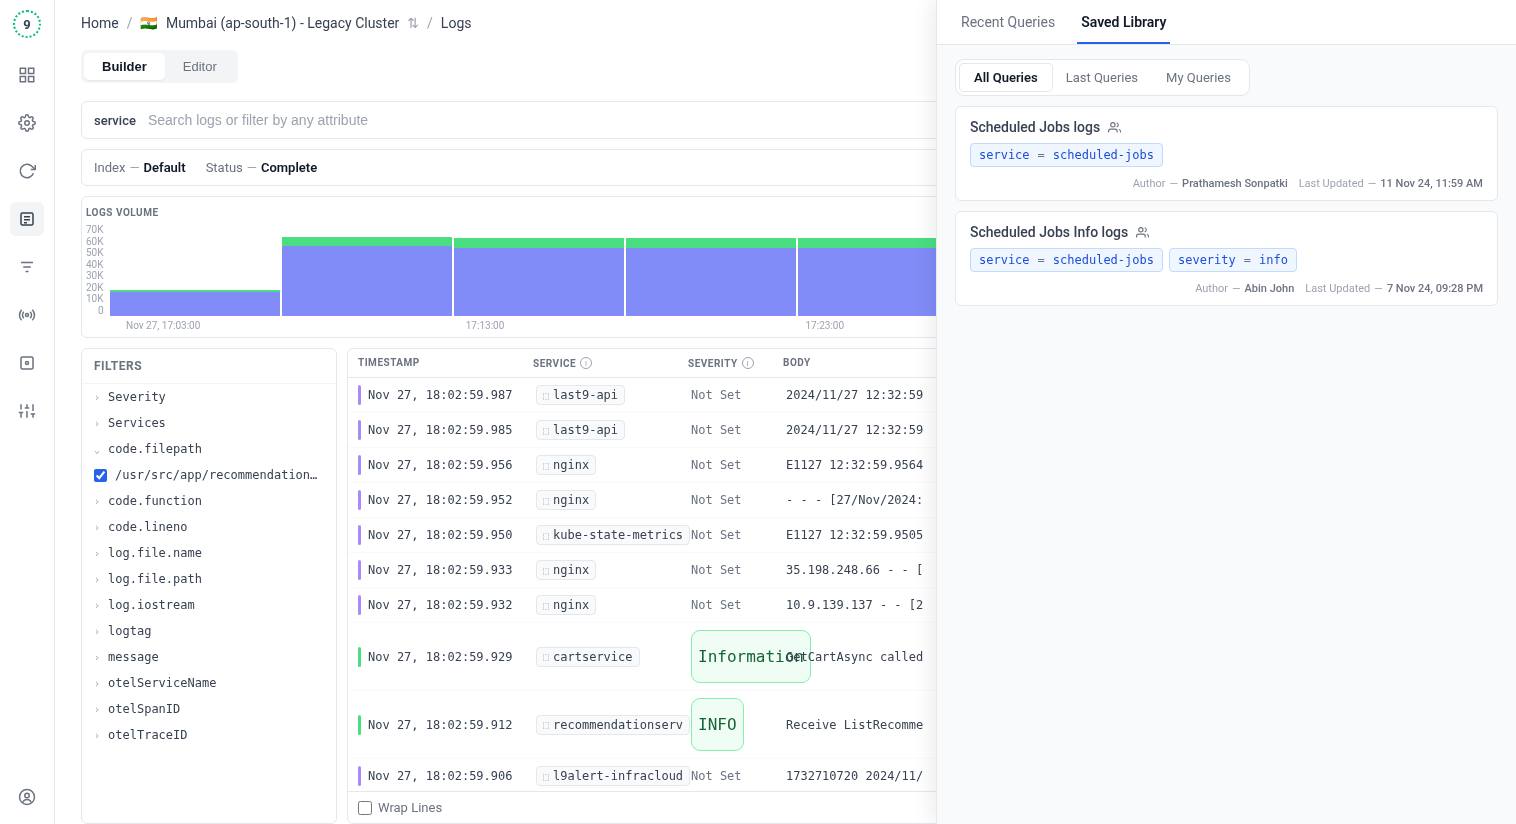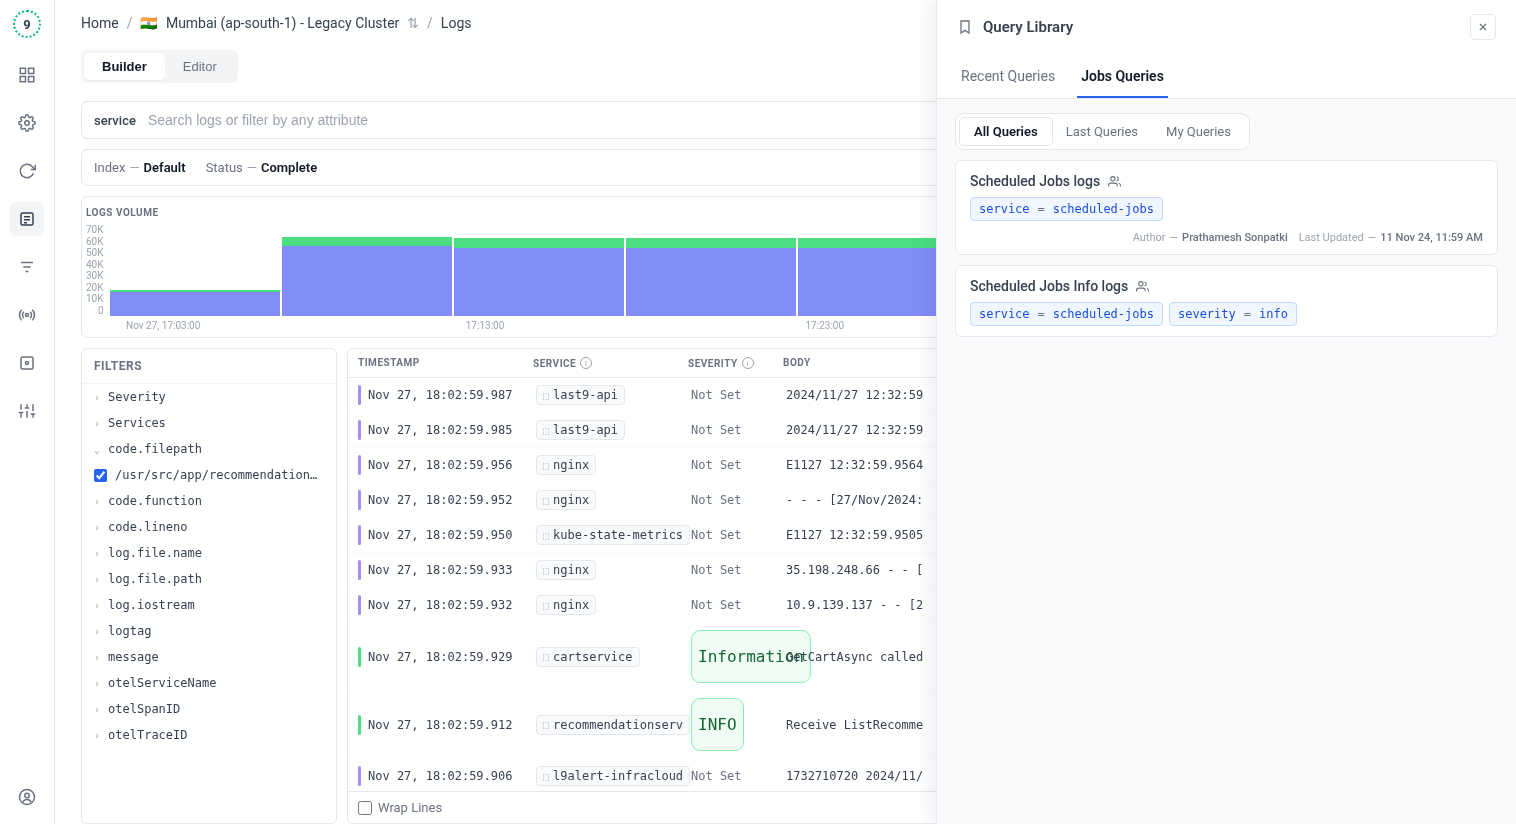--- a/index.html
+++ b/index.html
@@ -546,37 +546,23 @@
             <input type="checkbox" style="">
             <span>Wrap Lines</span>
           </div>
         </div>
       </div>
     </div>
   </div>
 </div>
 
 <div class="panel">
-  <div class="panel-head">
-    <span>
-        <svg width="16" height="16" viewBox="0 0 24 24" fill="none" stroke="#6b7280" stroke-width="2">
-          <path d="M6 3h12v18l-6-4-6 4z"></path>
-        </svg>
-      </span>
-    <h2>Query Library</h2>
-    <button class="close-btn">
-        <svg width="12" height="12" viewBox="0 0 24 24" fill="none" stroke="currentColor" stroke-width="2.5">
-          <line x1="18" y1="6" x2="6" y2="18"></line>
-          <line x1="6" y1="6" x2="18" y2="18"></line>
-        </svg>
-      </button>
-  </div>
   <div class="panel-tabs">
     <div class="panel-tab">Recent Queries</div>
-    <div class="panel-tab active">Jobs Queries</div>
+    <div class="panel-tab active">Saved Library</div>
   </div>
   <div class="panel-body">
     <div class="pill-group">
       <div class="pill active">All Queries</div>
       <div class="pill">Last Queries</div>
       <div class="pill">My Queries</div>
     </div>
     <div id="query-cards">
         <div class="query-card">
           <div class="qtitle">
@@ -616,16 +602,17 @@
               <span>service</span>
               <span class="op">=</span>
               <span>scheduled-jobs</span>
             </span>
             <span class="chip">
               <span>severity</span>
               <span class="op">=</span>
               <span>info</span>
             </span>
           </div>
+          <div class="qmeta">Author<span class="dash">—</span><span class="b">Abin John</span>&nbsp;&nbsp;&nbsp;&nbsp;Last Updated<span class="dash">—</span><span class="b">7 Nov 24, 09:28 PM</span></div>
         </div>
       </div>
   </div>
 </div>
 
 </body></html>

